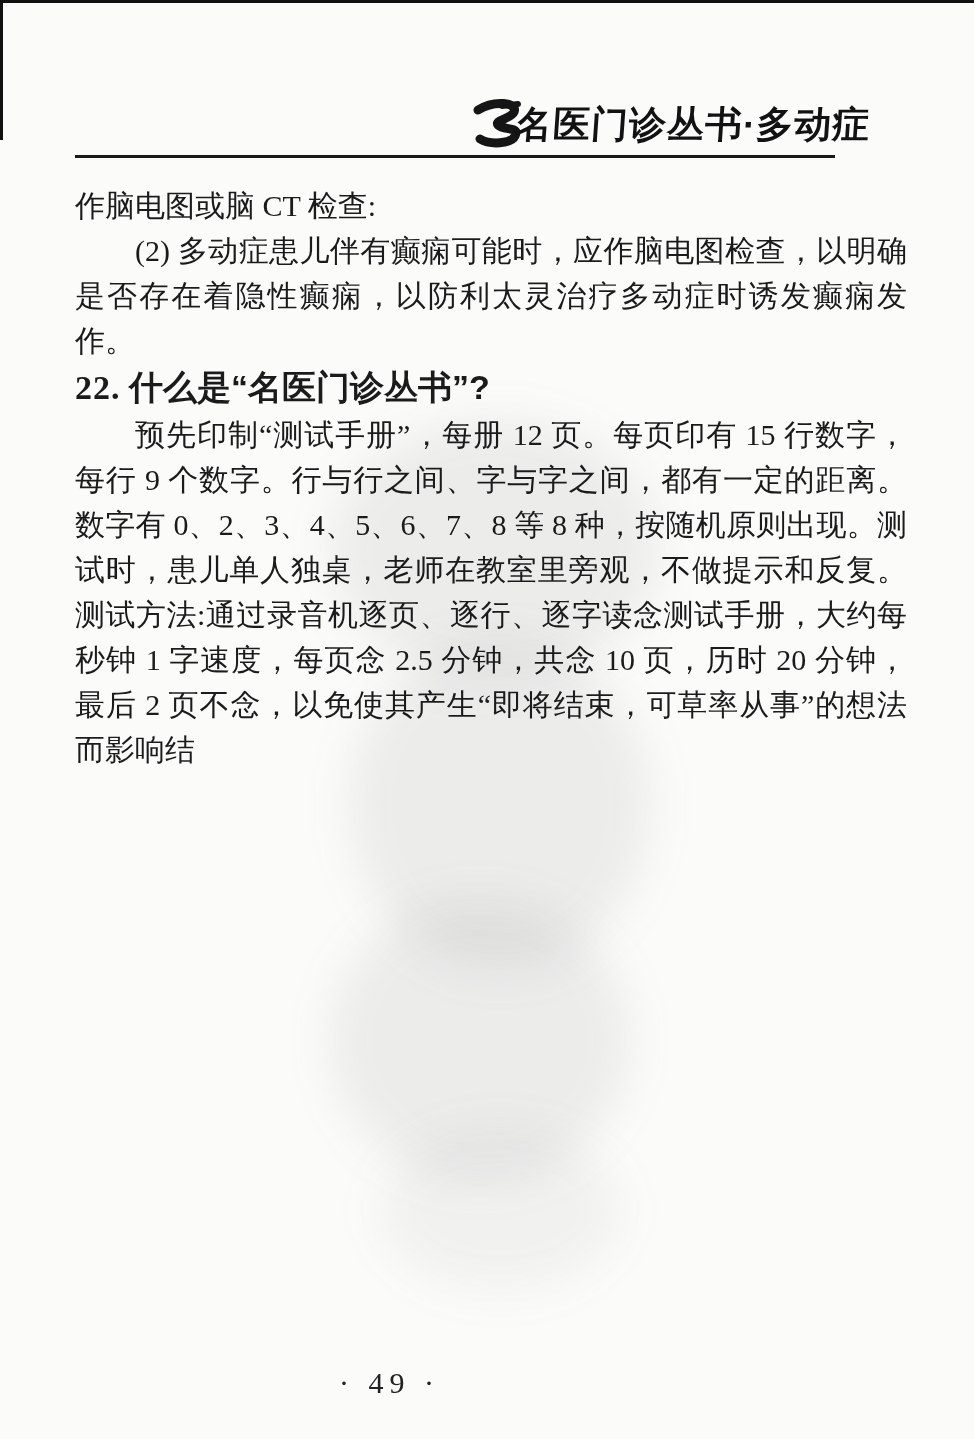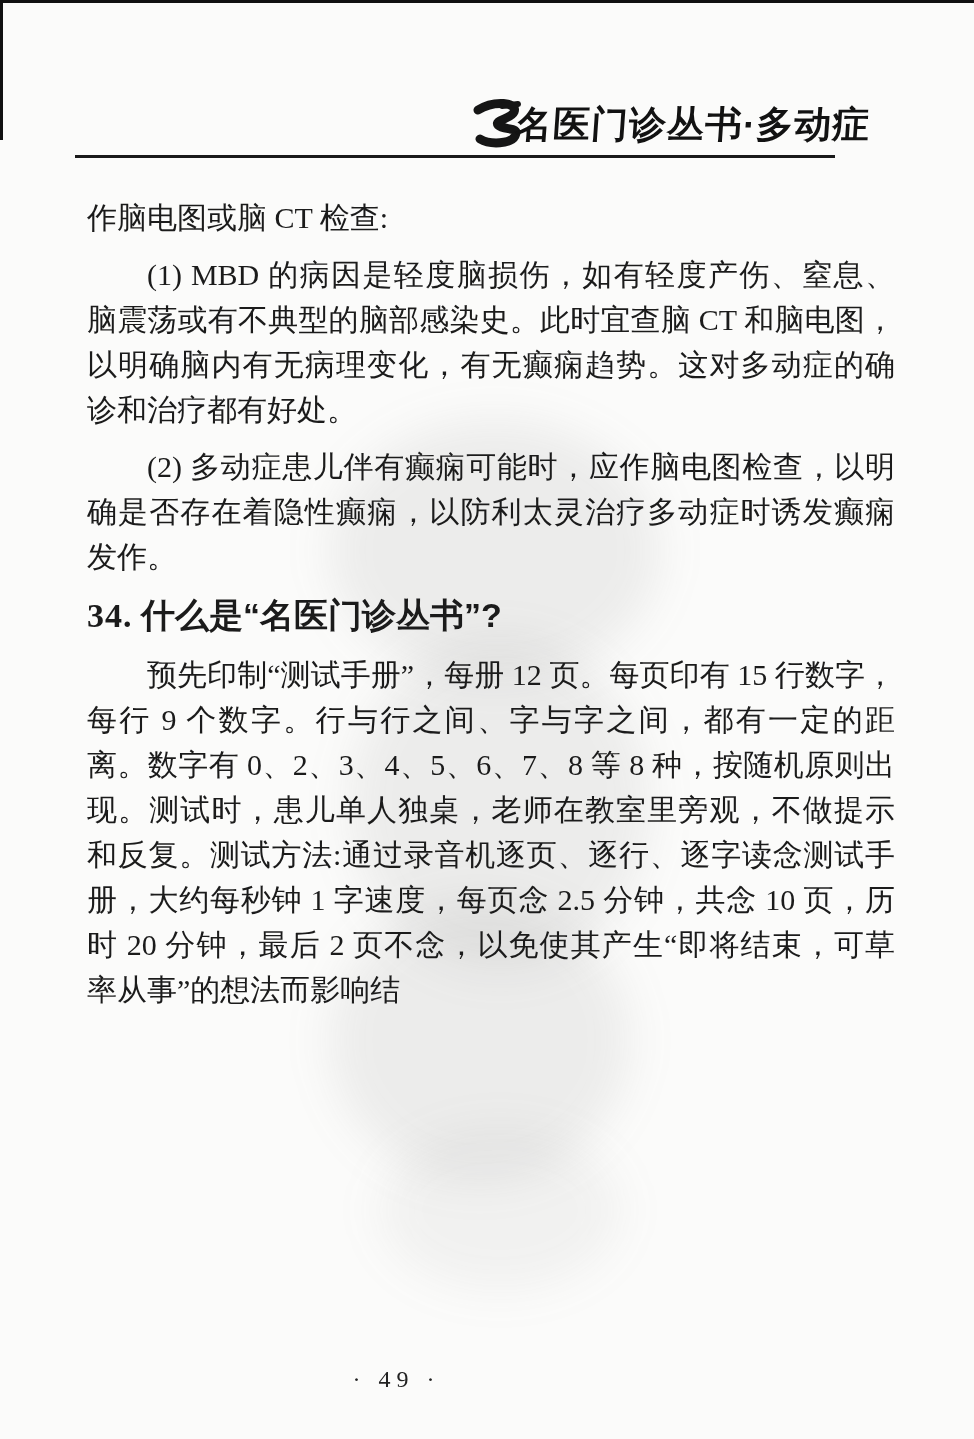--- a/index.html
+++ b/index.html
@@ -32,41 +32,41 @@
     white-space:nowrap;
   }
   .header-rule{position:absolute;left:75px;top:155px;width:760px;height:3px;background:#1a1a1a;}
 
   .content{
     position:absolute;left:75px;top:183px;width:832px;
     font-size:30px;line-height:45px;
     text-align:justify;
     color:#1b1b1b;
   }
-  .content p{margin:12px;padding:0;}
+  .content p{margin:0;padding:0;}
   .content p.ind{text-indent:2em;}
 
   .section-heading{
     margin:37px 0 3px 0;
     font-size:34px;line-height:48px;
     text-align:left;text-indent:0;
     white-space:nowrap;
   }
   .section-heading .sec-num{
     font-family:"Liberation Serif","DejaVu Serif",serif;
     font-weight:600;letter-spacing:1px;
   }
   .section-heading .sec-title{
     font-family:"Liberation Sans","DejaVu Sans",sans-serif;
     font-weight:bold;
   }
 
   .page-footer{
     position:absolute;left:0;top:1366px;width:779px;
-    text-align:center;font-size:24px;letter-spacing:6px;color:#222;margin-left:7px;
+    text-align:center;font-size:30px;letter-spacing:6px;color:#222;
   }
 </style>
 </head>
 <body>
 
 <div class="scan-edge-top"></div>
 <div class="scan-edge-left"></div>
 
 <div class="ghost g1"></div>
 <div class="ghost g2"></div>
@@ -79,21 +79,20 @@
       <path d="M10 12 C 26 2, 50 4, 46 14 C 43 21, 26 22, 30 27 C 36 33, 52 28, 47 38 C 43 46, 22 47, 12 41" fill="none" stroke="#151515" stroke-width="9" stroke-linecap="round" stroke-linejoin="round"></path>
       <path d="M34 8 L 50 6" fill="none" stroke="#151515" stroke-width="6" stroke-linecap="round"></path>
     </svg>
   </span>
   <span class="series-title">名医门诊丛书·多动症</span>
 </div>
 <div class="header-rule"></div>
 
 <div class="content">
   <p>作脑电图或脑 CT 检查:</p>
-  <p class="ind">(1) MBD 的病因是轻度脑损伤，如有轻度产伤、窒息、脑震荡或有不典型的脑部感染史。此时宜查脑 CT 和脑电图，以明确脑内有无病理变化，有无癫痫趋势。这对多动症的确诊和治疗都有好处。</p>
   <p class="ind">(2) 多动症患儿伴有癫痫可能时，应作脑电图检查，以明确是否存在着隐性癫痫，以防利太灵治疗多动症时诱发癫痫发作。</p>
 
-  <p class="section-heading"><span class="sec-num">34.</span>&nbsp;<span class="sec-title">什么是“名医门诊丛书”?</span></p>
+  <p class="section-heading"><span class="sec-num">22.</span>&nbsp;<span class="sec-title">什么是“名医门诊丛书”?</span></p>
 
   <p class="ind">预先印制“测试手册”，每册 12 页。每页印有 15 行数字，每行 9 个数字。行与行之间、字与字之间，都有一定的距离。数字有 0、2、3、4、5、6、7、8 等 8 种，按随机原则出现。测试时，患儿单人独桌，老师在教室里旁观，不做提示和反复。测试方法:通过录音机逐页、逐行、逐字读念测试手册，大约每秒钟 1 字速度，每页念 2.5 分钟，共念 10 页，历时 20 分钟，最后 2 页不念，以免使其产生“即将结束，可草率从事”的想法而影响结</p>
 </div>
 
 <div class="page-footer">· 49 ·</div>
 
 </body></html>

